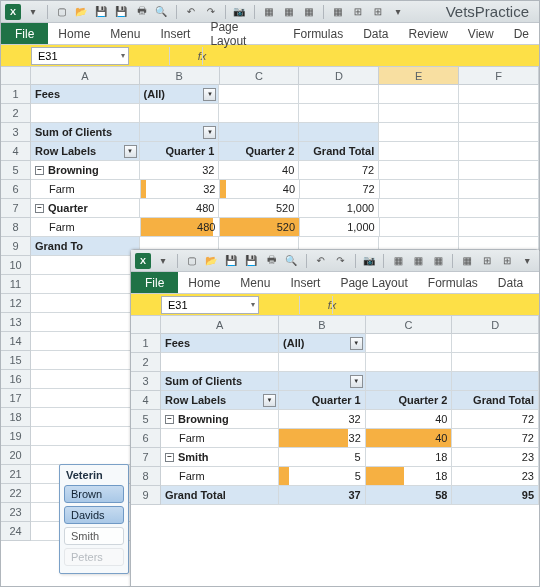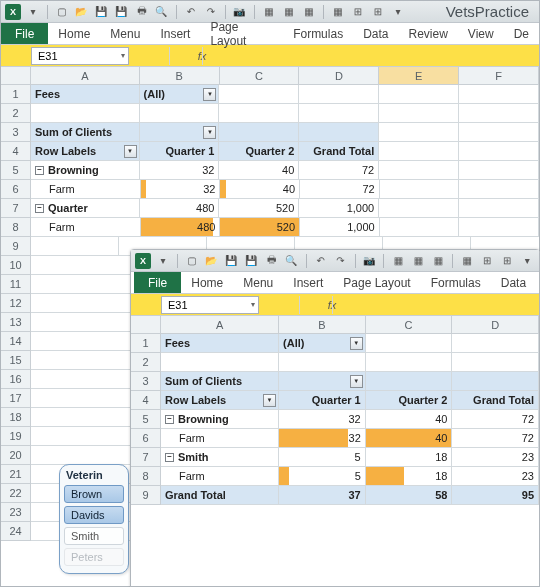--- a/index.html
+++ b/index.html
@@ -5,21 +5,21 @@
   * { box-sizing: border-box; margin: 0; padding: 0; }
   body { font-family: "Segoe UI", Tahoma, sans-serif; font-size: 11px; background: #eef0f2; position: relative; width: 540px; height: 587px; overflow: hidden; }
   .app { position: absolute; background: #fff; border: 1px solid #b0b6bc; box-shadow: 0 0 3px rgba(0,0,0,0.2); }
   .app.back { top: 0; left: 0; width: 540px; height: 587px; }
   .app.front { top: 249px; left: 130px; width: 410px; height: 338px; border-top-left-radius: 4px; border-top-right-radius: 4px; }
   .qat { height: 22px; background: linear-gradient(#e8ecee, #d7dde0); border-bottom: 1px solid #c0c6cc; display: flex; align-items: center; padding: 0 4px; gap: 4px; }
   .qat-icon { width: 16px; height: 16px; display: flex; align-items: center; justify-content: center; font-size: 10px; color: #555; }
   .xlicon { width: 16px; height: 16px; background: #1f7246; color: #fff; font-size: 9px; font-weight: bold; display: flex; align-items: center; justify-content: center; border-radius: 2px; }
   .sep { width: 1px; height: 14px; background: #b0b6bc; margin: 0 2px; }
   .apptitle { margin-left: auto; color: #4a5258; font-size: 15px; padding-right: 6px; }
-  .ribbon { height: 22px; background: #fff; border-bottom: 1px solid #c9cfd4; display: flex; align-items: stretch; justify-content: center; }
+  .ribbon { height: 22px; background: #fff; border-bottom: 1px solid #c9cfd4; display: flex; align-items: stretch; }
   .file-tab { background: #1f7246; color: #fff; padding: 0 14px; display: flex; align-items: center; font-size: 12px; }
   .rtab { padding: 0 10px; display: flex; align-items: center; color: #444; font-size: 12px; cursor: default; }
   .namebox-row { height: 22px; display: flex; align-items: center; border-bottom: 1px solid #c9cfd4; background: #fde047; }
   .namebox { width: 98px; height: 18px; margin-left: 30px; border: 1px solid #aab0b6; background: #fff; display: flex; align-items: center; justify-content: space-between; padding: 0 3px 0 6px; font-size: 11px; }
   .tri { font-size: 8px; color: #666; }
   .fxicon { width: 24px; display: flex; align-items: center; justify-content: center; font-style: italic; font-size: 11px; color: #555; border-left: 1px solid #d0d4d8; height: 18px; margin-left: 40px; padding-left: 32px; }
   .fxbar { flex: 1; height: 18px; border-left: 1px solid #d0d4d8; }
   .grid { display: flex; }
   .rowhdrs { display: flex; flex-direction: column; }
   .corner { width: 30px; height: 18px; background: #eef2f4; border-bottom: 1px solid #c9cfd4; border-right: 1px solid #c9cfd4; }
@@ -39,21 +39,21 @@
   .dd { width: 13px; height: 13px; border: 1px solid #8a8f94; background: linear-gradient(#fafcfe,#dde3e8); display: flex; align-items: center; justify-content: center; font-size: 6px; color: #333; position: absolute; right: 2px; }
   .expbtn { width: 9px; height: 9px; border: 1px solid #7a8086; display: inline-flex; align-items: center; justify-content: center; font-size: 8px; line-height: 1; margin-right: 4px; color: #333; background: #fff; }
   .bar32 { background: linear-gradient(to right, #f6b042 0%, #f6b042 7%, transparent 7%); }
   .bar40 { background: linear-gradient(to right, #f6b042 0%, #f6b042 8%, transparent 8%); }
   .bar480 { background: linear-gradient(to right, #f6b042 0%, #f6b042 92%, transparent 92%); }
   .bar520 { background: linear-gradient(to right, #f6b042 0%, #f6b042 100%, transparent 100%); }
   .bar5 { background: linear-gradient(to right, #f6b042 0%, #f6b042 12%, transparent 12%); }
   .bar18 { background: linear-gradient(to right, #f6b042 0%, #f6b042 45%, transparent 45%); }
   .bar32b { background: linear-gradient(to right, #f6b042 0%, #f6b042 80%, transparent 80%); }
   .bar40b { background: linear-gradient(to right, #f6b042 0%, #f6b042 100%, transparent 100%); }
-  .slicer { position: absolute; top: 463px; left: 58px; width: 70px; border: 1px solid #7aa0c7; border-radius: 10px; background: #f6f9fb; padding: 4px; box-shadow: 1px 1px 3px rgba(0,0,0,0.15); }
+  .slicer { position: absolute; top: 463px; left: 58px; width: 70px; border: 1px solid #7aa0c7; border-radius: 2px; background: #f6f9fb; padding: 4px; box-shadow: 1px 1px 3px rgba(0,0,0,0.15); }
   .slicer-title { font-size: 11px; font-weight: bold; color: #234; margin-bottom: 4px; padding-left: 2px; }
   .slicer-item { height: 18px; border-radius: 3px; display: flex; align-items: center; padding: 0 6px; font-size: 11px; margin-bottom: 3px; }
   .slicer-item.on { background: linear-gradient(#c6dbf0,#a9c8e7); border: 1px solid #6f99c5; color: #123; }
   .slicer-item.off { background: #fdfefe; border: 1px solid #cfd6dc; color: #555; }
   .slicer-item.dis { background: #f8f9fa; border: 1px solid #e4e7ea; color: #b6bbc0; }
   .gt-row { background: #d6e5f3; font-weight: bold; }
 </style>
 </head>
 <body>
 
@@ -222,20 +222,21 @@
       <div class="row">
         <div class="cell wide ptsubl">Farm</div>
         <div class="cell num bar480">480</div>
         <div class="cell num bar520">520</div>
         <div class="cell num">1,000</div>
         <div class="cell"></div>
           <div class="cell"></div>
       </div>
 
       <div class="row">
+        <div class="cell wide pthdr ptlabel">Grand To</div>
         <div class="cell"></div>
           <div class="cell"></div>
           <div class="cell"></div>
           <div class="cell"></div>
           <div class="cell"></div>
       </div>
 
       <div class="row">
           <div class="cell wide"></div>
           <div class="cell"></div>

